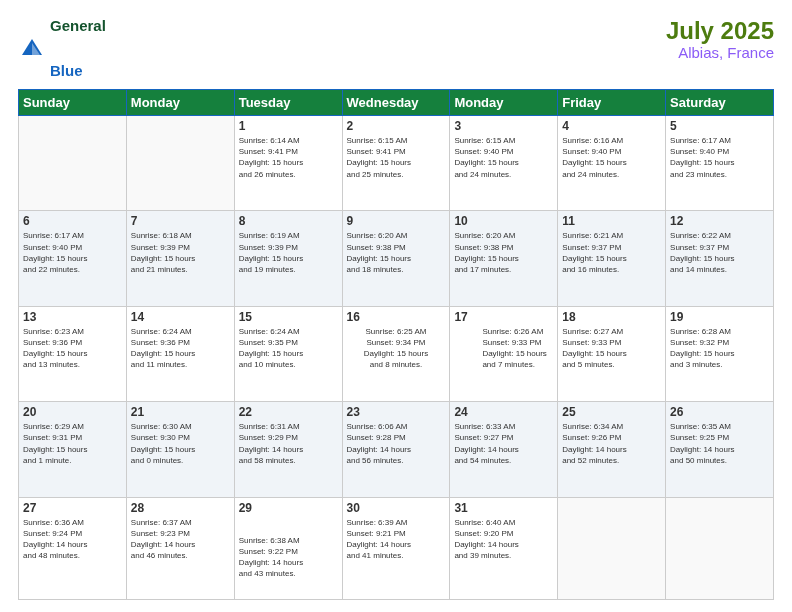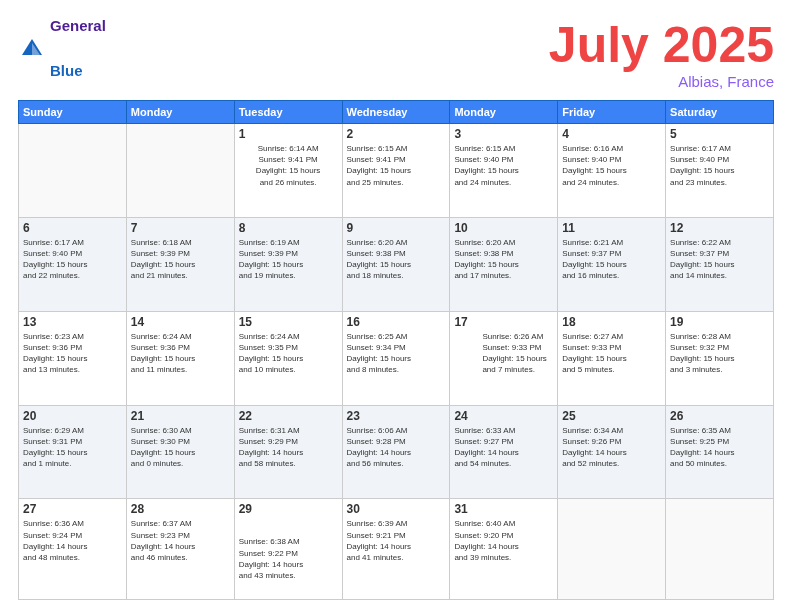--- a/index.html
+++ b/index.html
@@ -29,56 +29,56 @@
       gap: 4px;
     }
     .logo-text {
       display: flex;
       flex-direction: column;
       line-height: 1.1;
     }
     .logo-general {
       font-size: 15px;
       font-weight: bold;
-      color: #4c1d95;
+      color: #14532d;
     }
     .logo-blue {
       font-size: 15px;
       font-weight: bold;
       color: #1565c0;
       margin-top: 28px;
     }
     .logo-icon {
       width: 28px;
       height: 28px;
     }
     .title-block {
       text-align: right;
     }
     .title-block .month-year {
-      font-size: 50px;
-      font-weight: bold;
-      color: #ef4444;
+      font-size: 24px;
+      font-weight: bold;
+      color: #4d7c0f;
       line-height: 1.1;
     }
     .title-block .location {
       font-size: 15px;
       color: #8b5cf6;
     }
     .calendar {
       flex: 1;
       border: 1px solid #ccc;
       border-collapse: collapse;
       width: 100%;
       table-layout: fixed;
     }
     .calendar th {
-      background-color: #3b82f6;
+      background-color: #15803d;
       color: #fff;
-      font-size: 11px;
+      font-size: 13px;
       font-weight: bold;
       padding: 5px 4px;
       text-align: left;
       border: 1px solid #1565c0;
     }
     .calendar td {
       border: 1px solid #ccc;
       vertical-align: top;
       padding: 3px 4px;
       font-size: 8.5px;
@@ -137,21 +137,21 @@
         <th>Friday</th>
         <th>Saturday</th>
       </tr>
     </thead>
     <tbody id="calendar-body">
     <tr>
           <td class="empty"></td>
           <td class="empty"></td>
           <td>
             <span class="day-num">1</span>
-            <div class="cell-info" style="white-space: pre-wrap; text-align: center;">Sunrise: 6:14 AM
+            <div class="cell-info" style="white-space: pre-wrap;">Sunrise: 6:14 AM
 Sunset: 9:41 PM
 Daylight: 15 hours
 and 26 minutes.</div>
           </td>
           <td>
             <span class="day-num">2</span>
             <div class="cell-info" style="white-space: pre-wrap;">Sunrise: 6:15 AM
 Sunset: 9:41 PM
 Daylight: 15 hours
 and 25 minutes.</div>
@@ -246,21 +246,21 @@
           </td>
           <td>
             <span class="day-num">15</span>
             <div class="cell-info" style="white-space: pre-wrap;">Sunrise: 6:24 AM
 Sunset: 9:35 PM
 Daylight: 15 hours
 and 10 minutes.</div>
           </td>
           <td>
             <span class="day-num">16</span>
-            <div class="cell-info" style="white-space: pre-wrap;">Sunrise: 6:25 AM
+            <div class="cell-info" style="white-space: pre-wrap; text-align: center;">Sunrise: 6:25 AM
 Sunset: 9:34 PM
 Daylight: 15 hours
 and 8 minutes.</div>
           </td>
           <td>
             <span class="day-num">17</span>
             <div class="cell-info" style="white-space: pre-wrap; margin-left: 28px;">Sunrise: 6:26 AM
 Sunset: 9:33 PM
 Daylight: 15 hours
 and 7 minutes.</div>

